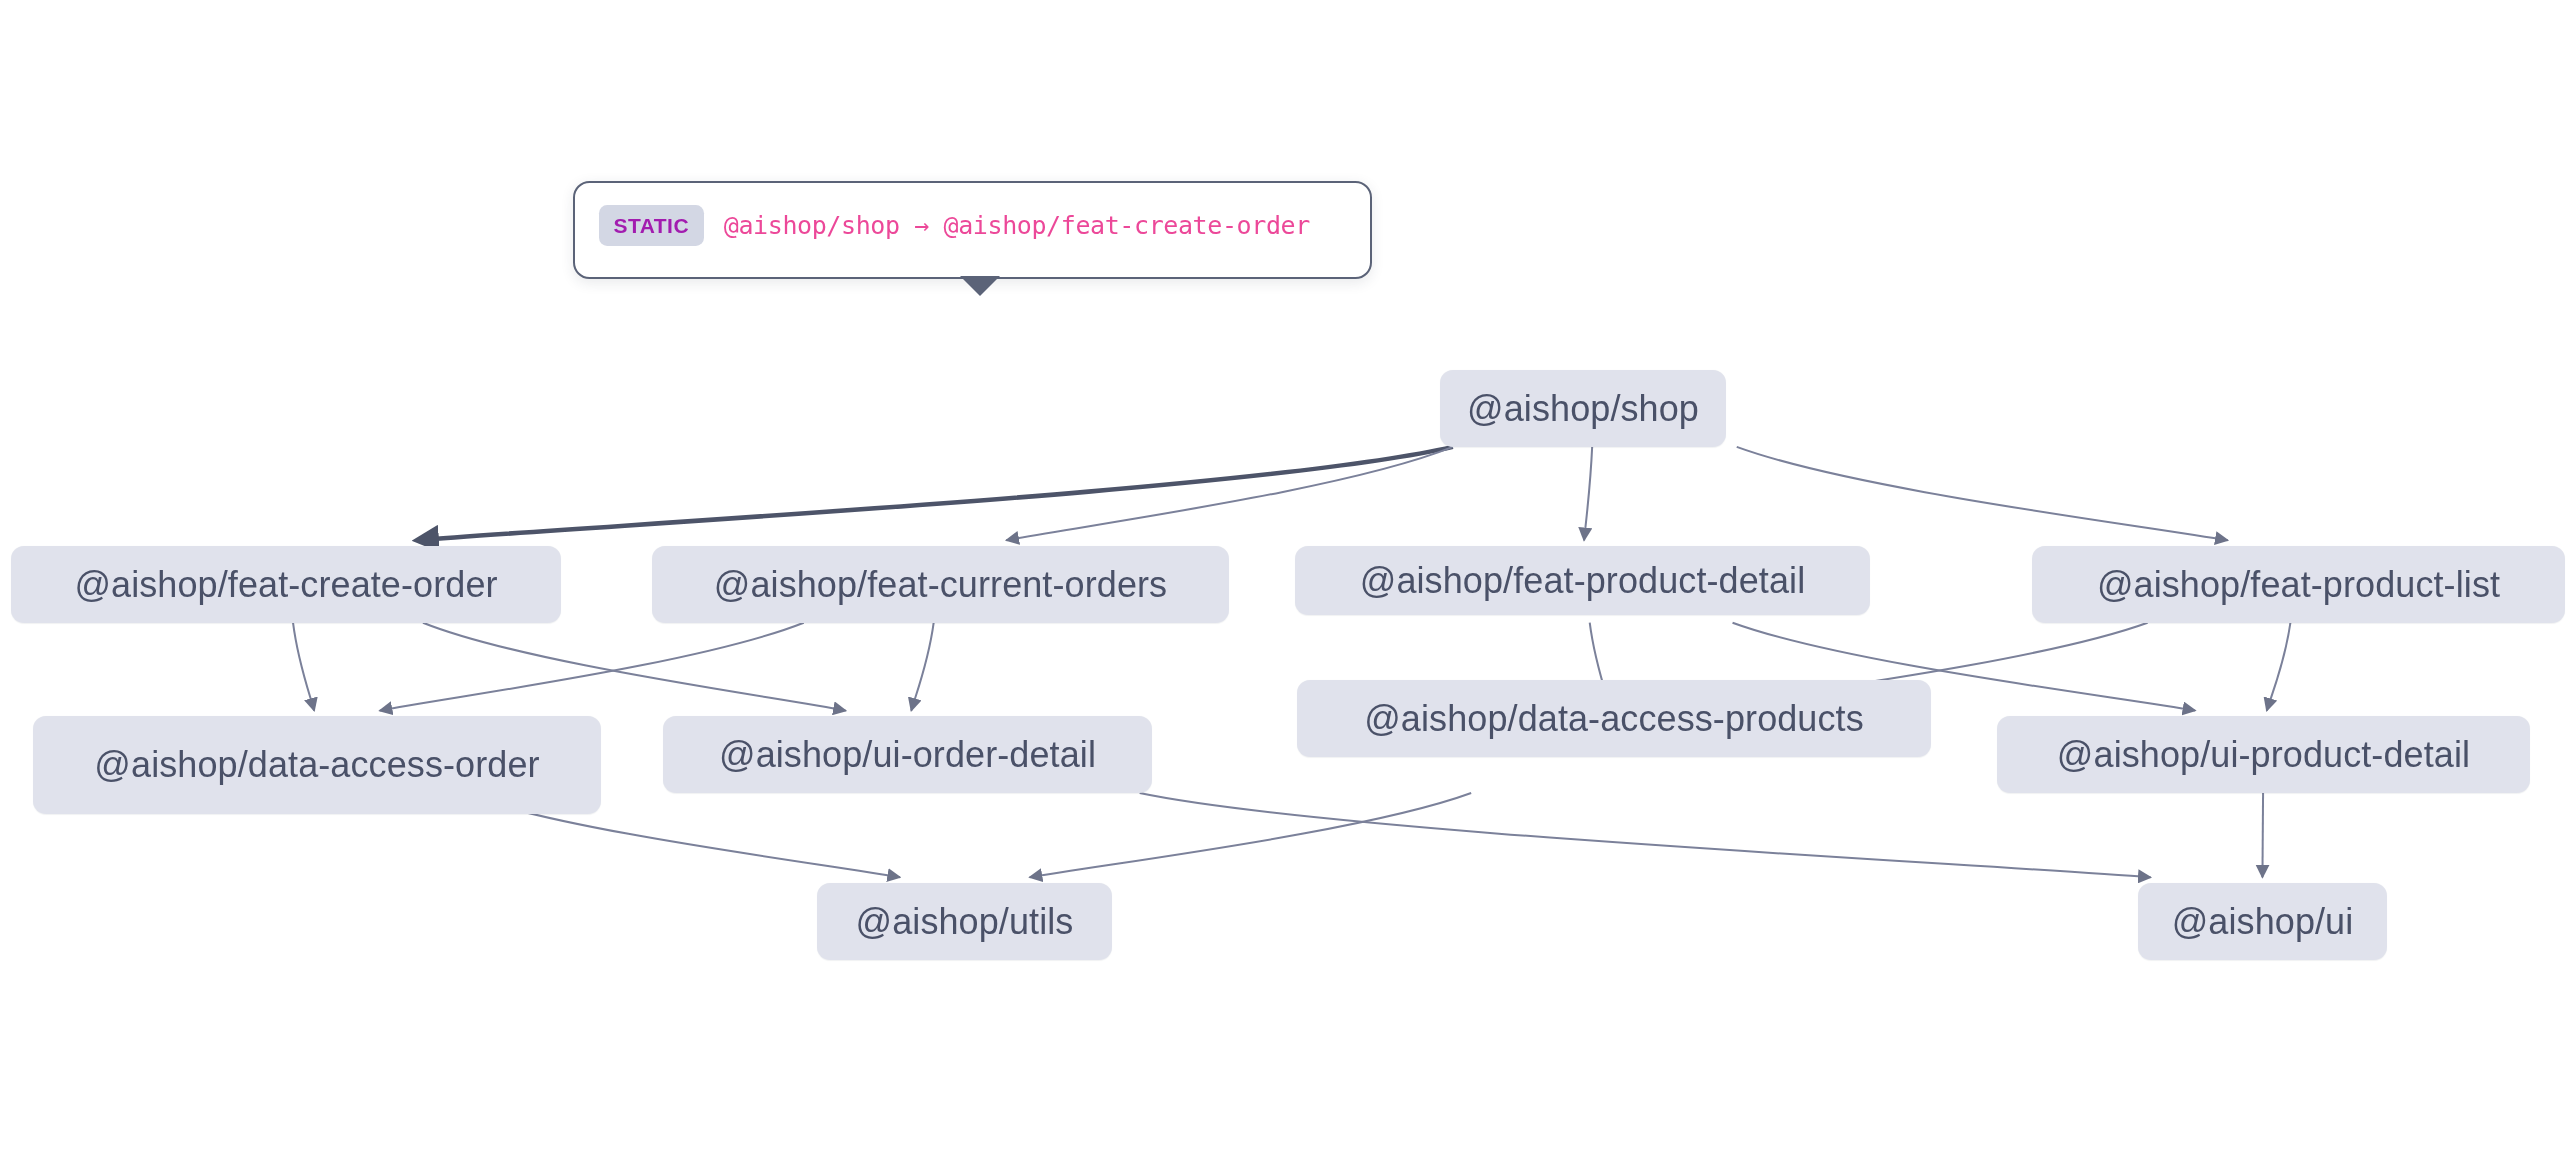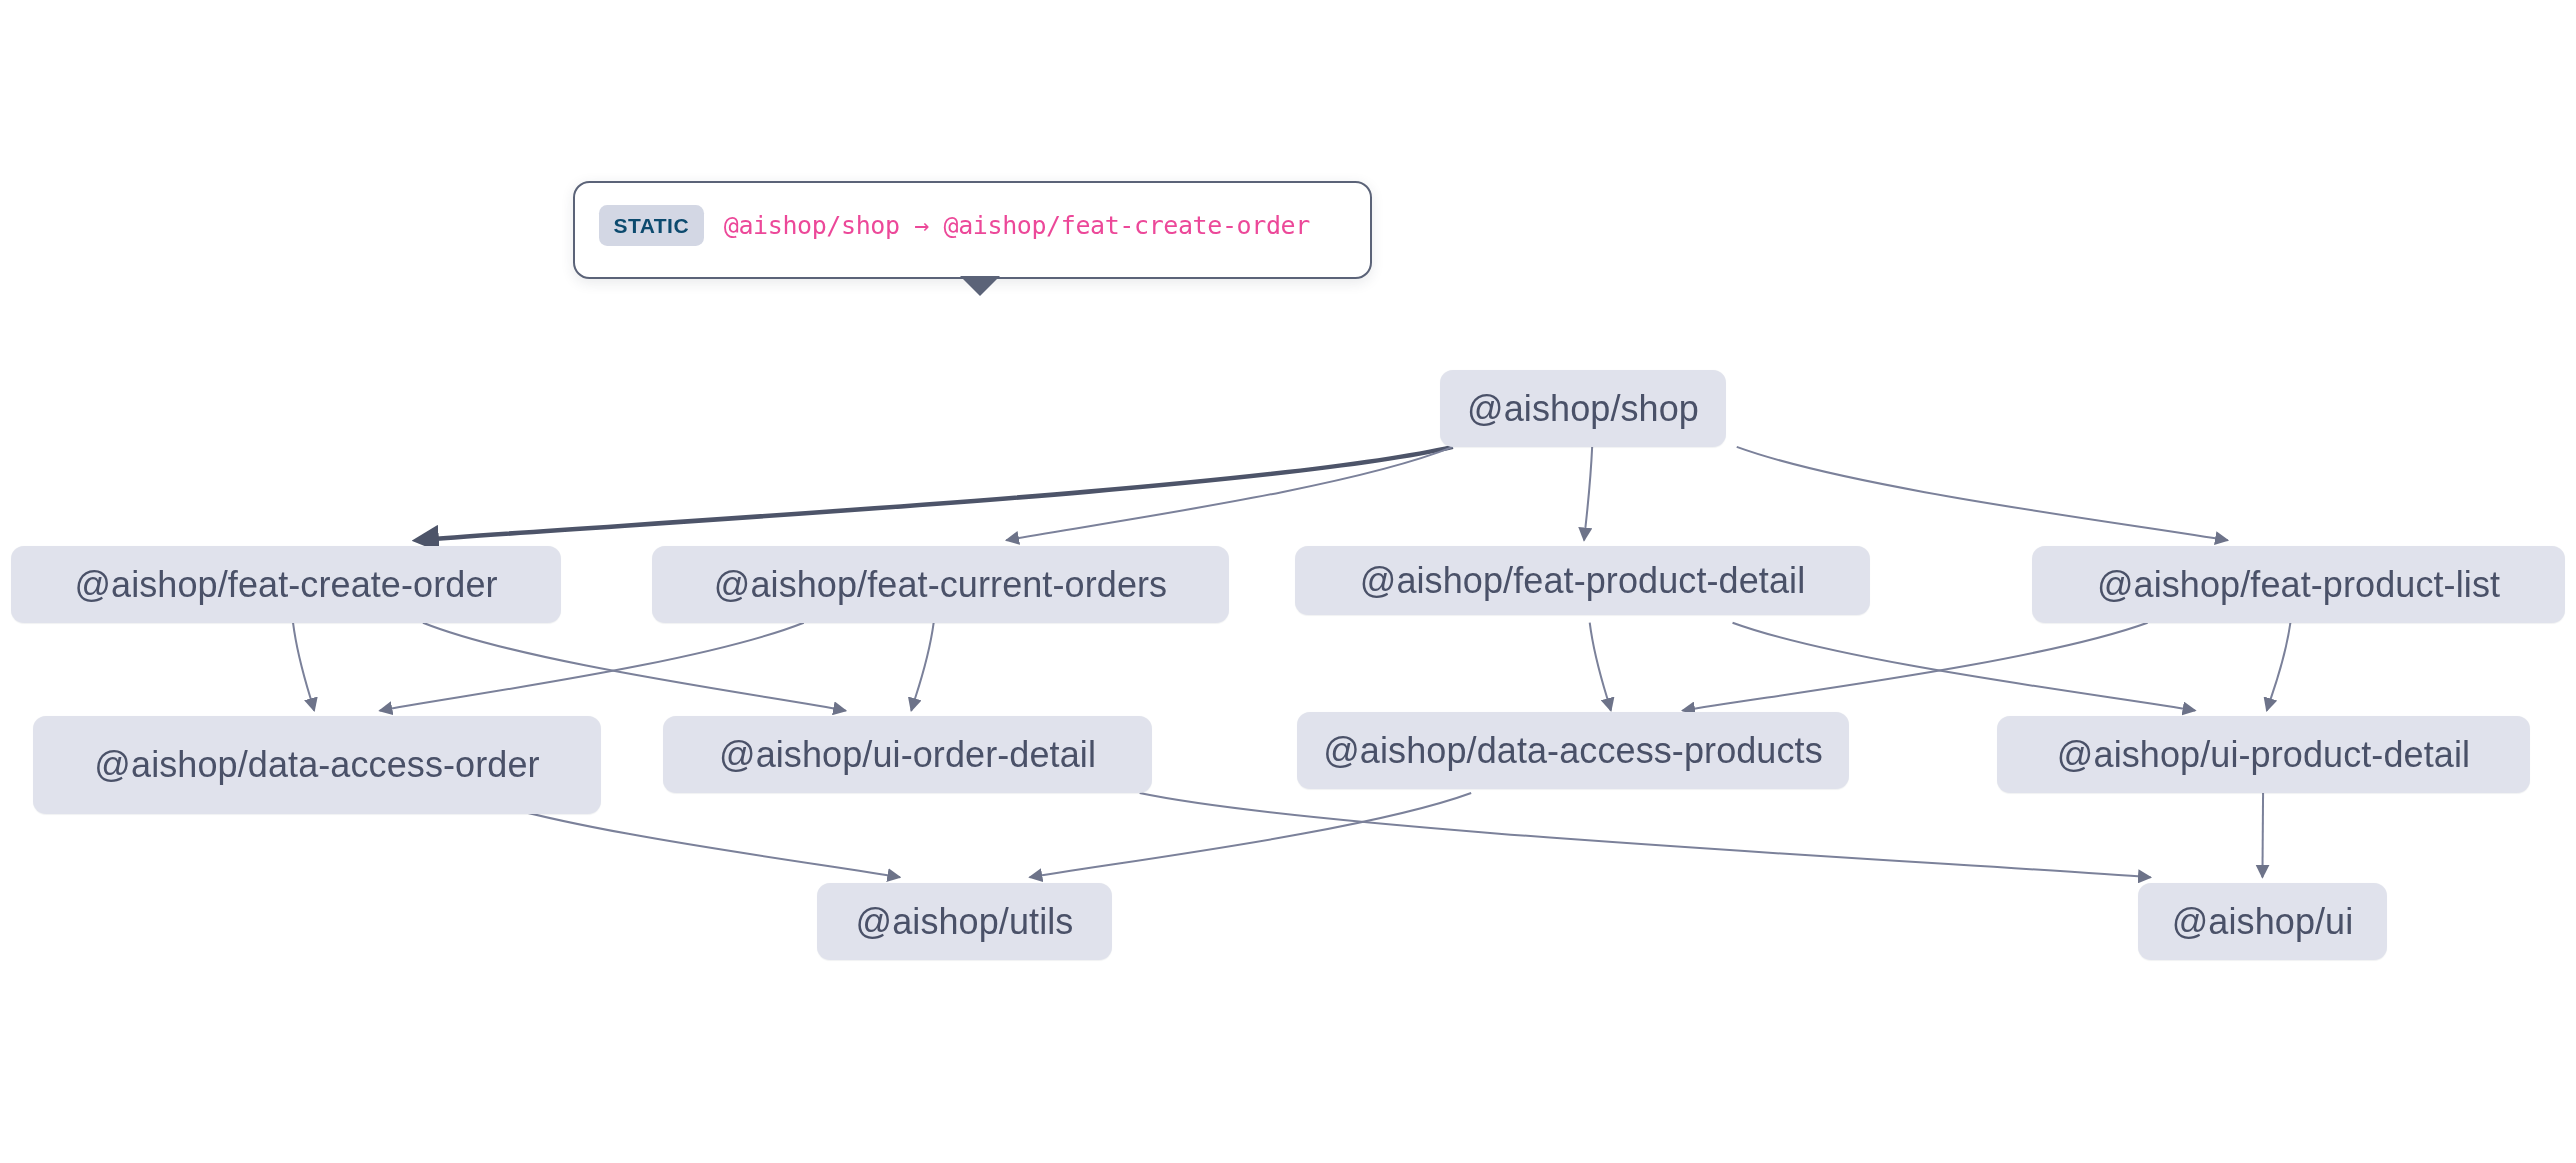--- a/index.html
+++ b/index.html
@@ -54,21 +54,21 @@
     z-index: 20;
   }
   .tt-head {
     display: flex;
     align-items: center;
     gap: 20px;
     padding: 5.5px 3.7px 13px 3.7px;
   }
   .tt-badge {
     background: #d3d7e4;
-    color: #0c4a6e;
+    color: #a21caf;
     font-size: 21px;
     font-weight: bold;
     letter-spacing: 0.5px;
     border-radius: 8.2px;
     padding: 10px 14.7px;
     line-height: 1;
   }
   .tt-title {
     font-family: "DejaVu Sans Mono", "Liberation Mono", monospace;
     font-size: 25px;
@@ -154,21 +154,21 @@
       </div>
       <div class="node" style="left: 2032px; top: 546px; width: 533px; height: 77px;">
         <span>@aishop/feat-product-list</span>
       </div>
       <div class="node" style="left: 33px; top: 716px; width: 568px; height: 98px;">
         <span>@aishop/data-access-order</span>
       </div>
       <div class="node" style="left: 663px; top: 716px; width: 489px; height: 77px;">
         <span>@aishop/ui-order-detail</span>
       </div>
-      <div class="node" style="left: 1297px; top: 712px; width: 552px; height: 77px;">
+      <div class="node" style="left: 1297px; top: 680px; width: 634px; height: 77px;">
         <span>@aishop/data-access-products</span>
       </div>
       <div class="node" style="left: 1997px; top: 716px; width: 533px; height: 77px;">
         <span>@aishop/ui-product-detail</span>
       </div>
       <div class="node" style="left: 817px; top: 883px; width: 295px; height: 77px;">
         <span>@aishop/utils</span>
       </div>
       <div class="node" style="left: 2138px; top: 883px; width: 249px; height: 77px;">
         <span>@aishop/ui</span>

